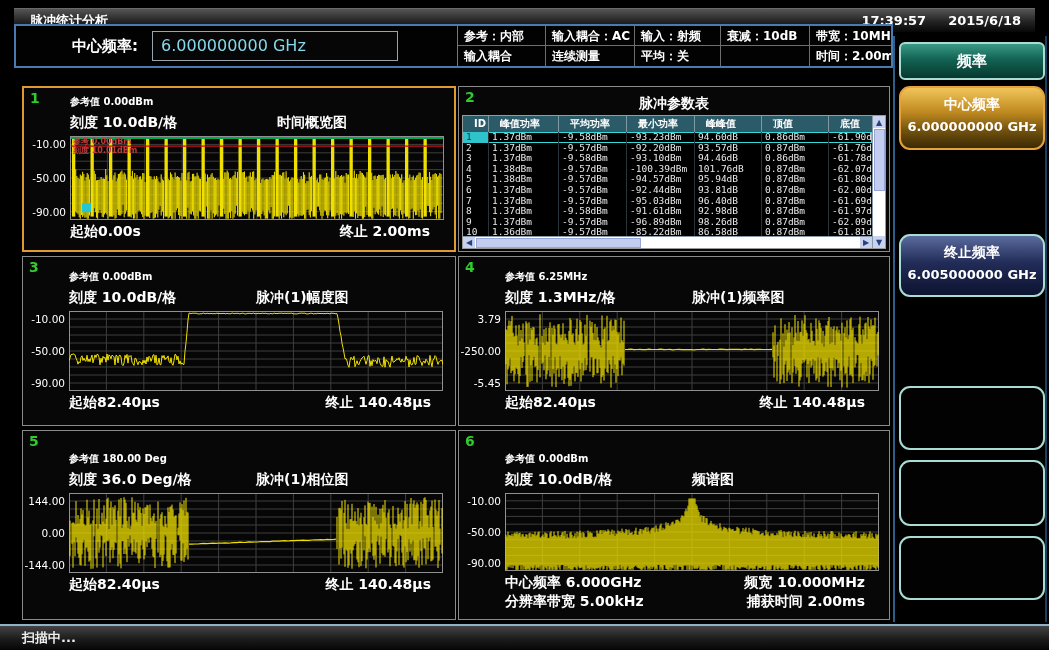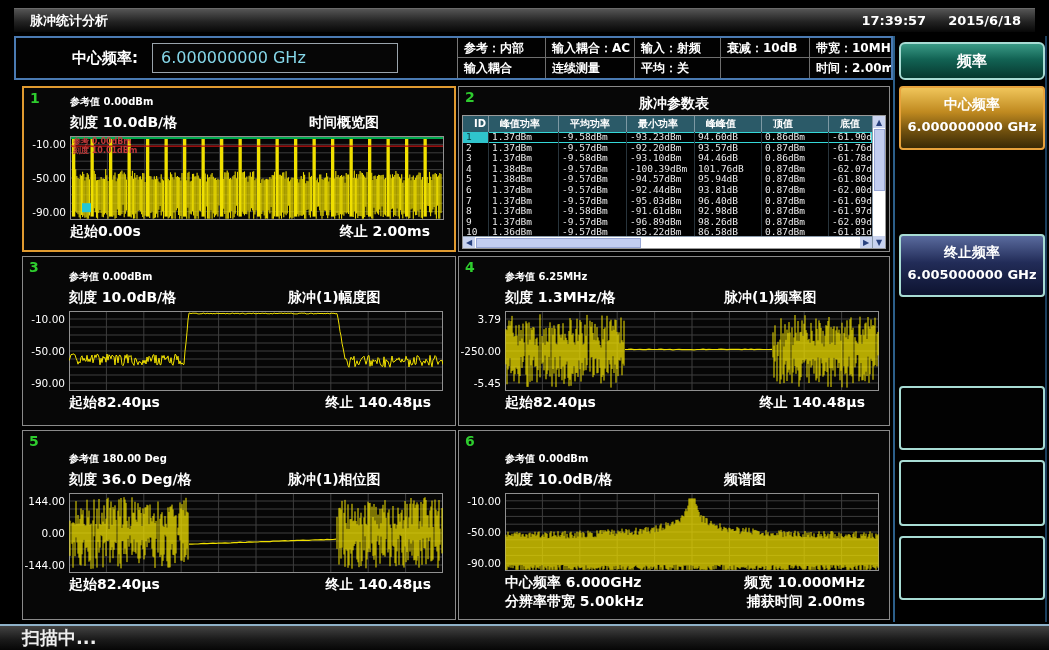--- a/index.html
+++ b/index.html
@@ -9,36 +9,36 @@
 
   
   .titlebar { position:absolute; left:14px; top:8px; width:1021px; height:24px;
     background:linear-gradient(180deg,#555 0%,#232323 55%,#070707 100%);
     display:flex; align-items:center; justify-content:space-between;
     padding:0 14px 0 16px; font-size:13px; font-weight:bold; border-top:1px solid #6a6a6a;}
   .titlebar .clock { font-weight:bold; font-size:13px; }
   .titlebar .clock span { margin-left:22px; }
 
   
-  .controlbox { position:absolute; left:14px; top:36px; width:879px; height:44px;
+  .controlbox { position:absolute; left:14px; top:24px; width:879px; height:44px;
     border:2px solid #4a7ab2; background:#020202; display:flex; }
   .cf { width:441px; position:relative; }
   .cf-label { position:absolute; left:56px; top:11px; font-size:15px; font-weight:bold; }
   .cf-input { position:absolute; left:136px; top:5px; width:246px; height:30px;
     background:#060606; border:1px solid #9aa4ac; color:#86d8ea; font-size:16px;
     line-height:28px; padding-left:8px; }
   .settings { flex:1; display:grid; grid-template-columns:88px 89px 86px 89px 1fr;
     grid-auto-rows:20px; border-left:1px solid #777; }
   .scell { font-size:12px; font-weight:bold; padding-left:6px; line-height:20px;
     border-right:1px solid #6e6e6e; white-space:nowrap; overflow:hidden; }
   .scell:nth-child(5n) { border-right:none; }
   .scell.r1 { border-bottom:1px solid #6e6e6e; }
 
   
-  .sbtn { position:absolute; left:899px; width:146px; border-radius:4px; text-align:center;
+  .sbtn { position:absolute; left:899px; width:146px; border-radius:11px; text-align:center;
     border:2px solid #a8dcd4; }
   .sbtn .lab { font-size:14px; font-weight:bold; margin-top:8px; }
   .sbtn .val { font-size:13px; font-weight:bold; margin-top:5px; }
   .sb-header { top:42px; height:38px; border-radius:6px;
     background:linear-gradient(180deg,#3a9a86,#126354 45%,#07382f);
     font-size:15px; font-weight:bold; line-height:34px; }
   .sb-active { background:linear-gradient(180deg,#f0c55a,#c08a20 40%,#70500e 72%,#3a2a06);
     border-color:#e8a23c; }
   .sb-normal { background:linear-gradient(180deg,#5a6b9e,#222c58 45%,#0d1330); }
   .sb-empty  { background:#020202; }
@@ -50,21 +50,21 @@
   .vline2 { position:absolute; left:1045px; top:36px; width:2px; height:586px; background:#1c3f5e; }
 
   
   .panel { position:absolute; background:#070707; border:1px solid #8a8a8a; }
   .panel.sel { border:2px solid #e09a30; }
   .pnum { position:absolute; top:2px; left:6px; color:#2ecc2e; font-weight:bold; font-size:14px; }
   .pin  { padding-top:7px; }
   .rowB .pin { padding-top:13px; }
   .rowC .pin { padding-top:21px; }
   .ph1 { margin-left:46px; height:19px; font-size:10px; font-weight:bold; }
-  .ph2 { margin-left:46px; height:20px; font-size:14px; font-weight:bold; display:flex;gap:32px; }
+  .ph2 { margin-left:46px; height:20px; font-size:14px; font-weight:bold; display:flex; }
   .ph2 .scale  { width:162px; }
   .ph2 .ptitle { margin-left:25px; }
   .panel.sel .ph2 .ptitle { margin-left:45px; }
   .plot-row { display:flex; margin-top:2px; }
   .ylabels { width:46px; position:relative; font-size:10.5px; }
   .ylabels span { position:absolute; right:4px; }
   .plot { position:relative; margin-right:8px; font-size:0; }
   .marker-readout { position:absolute; left:3px; top:1px; font-size:8px; line-height:9px;
     font-weight:bold; color:#c03a3a; white-space:pre; }
   .pbot { display:flex; justify-content:space-between; padding:3px 24px 0 46px;
@@ -98,21 +98,21 @@
   .vs-th   { position:absolute; left:0.5px; top:13px; width:11px; height:62px;
     background:#c2cdf0; border:1px solid #97a6d6; }
   .hs-lt   { left:0; top:0; bottom:0; width:12px; }
   .hs-rt   { right:0; top:0; bottom:0; width:12px; }
   .hs-th   { position:absolute; left:13px; top:0.5px; height:10px; width:165px;
     background:#c2cdf0; border:1px solid #97a6d6; }
 
   
   .statusbar { position:absolute; left:0; top:624px; width:1049px; height:26px;
     background:linear-gradient(180deg,#434343,#1b1b1b 55%,#060606);
-    border-top:2px solid #8fb2c9; font-size:18px; font-weight:bold;
+    border-top:2px solid #8fb2c9; font-size:13px; font-weight:bold;
     line-height:23px; padding-left:22px; color:#eee; }
 </style>
 </head>
 <body>
 
 <div class="app">
 
   <div class="titlebar">
     <span>脉冲统计分析</span>
     <span class="clock"><span>17:39:57</span><span>2015/6/18</span></span>

